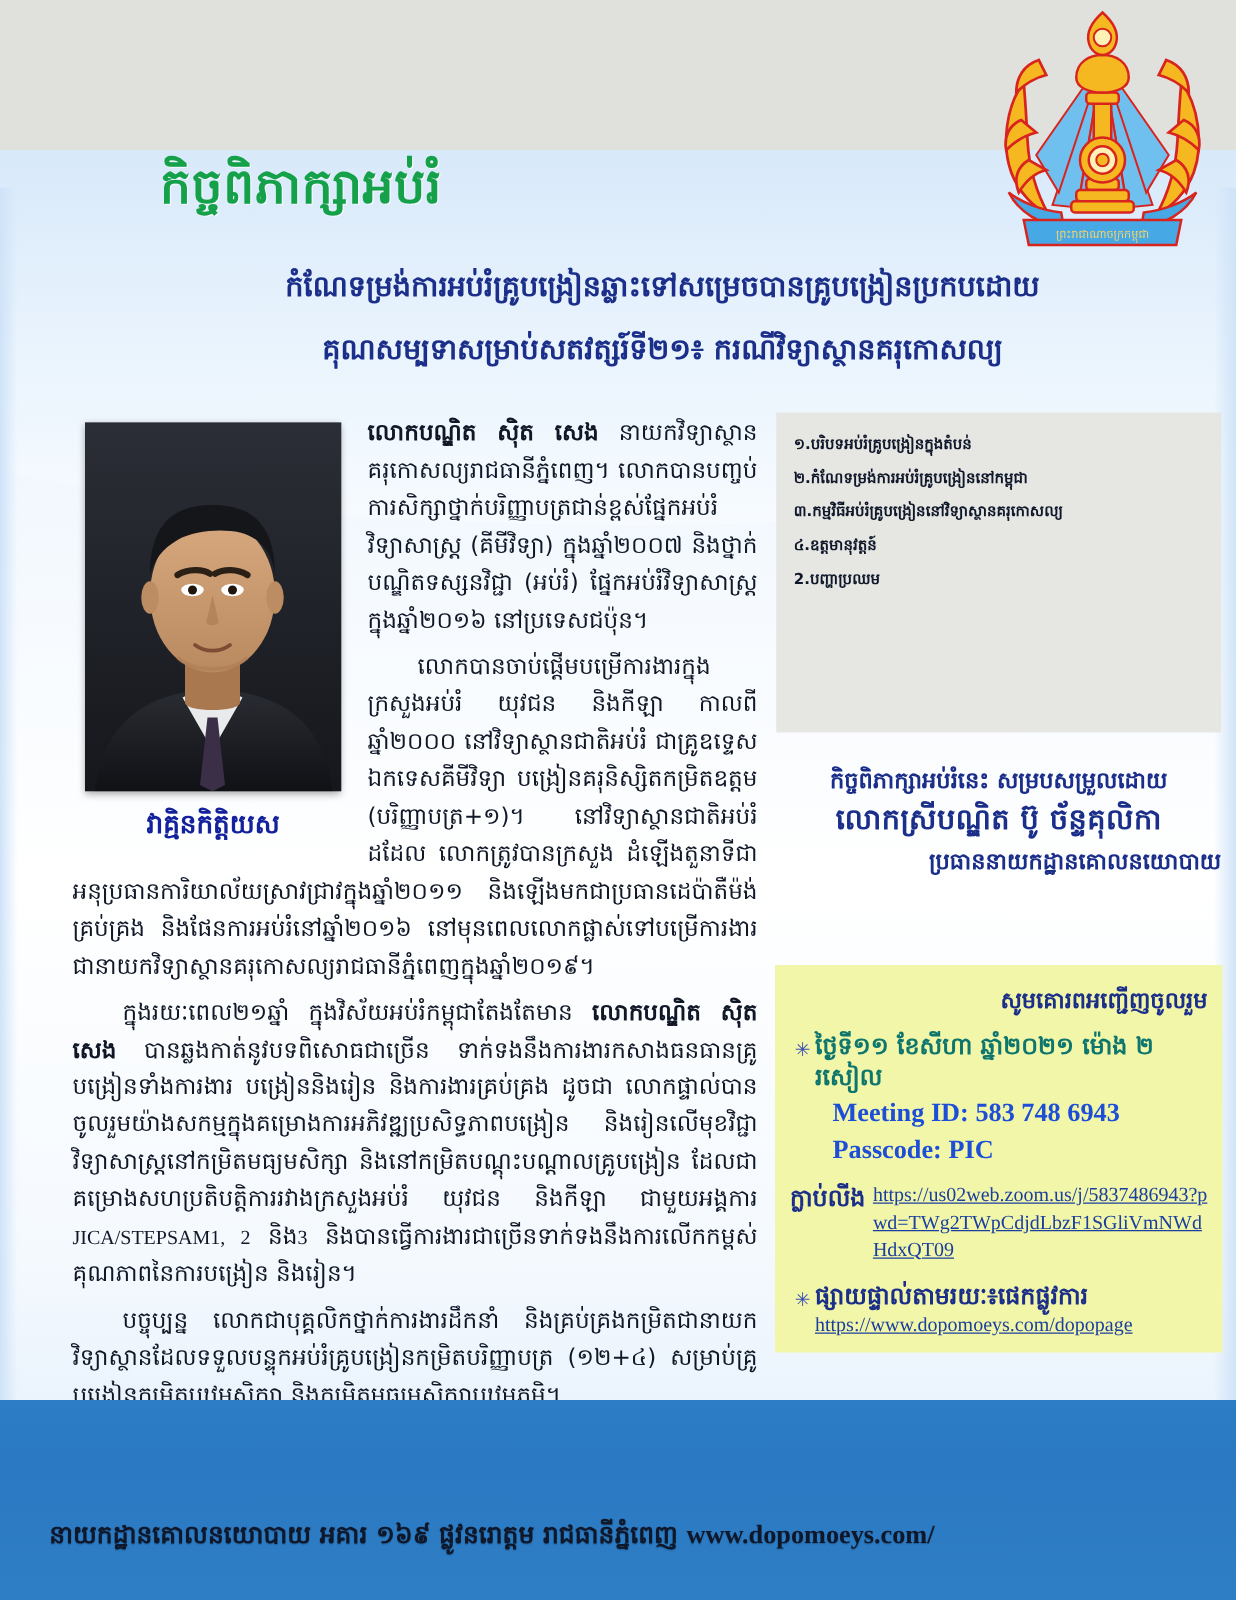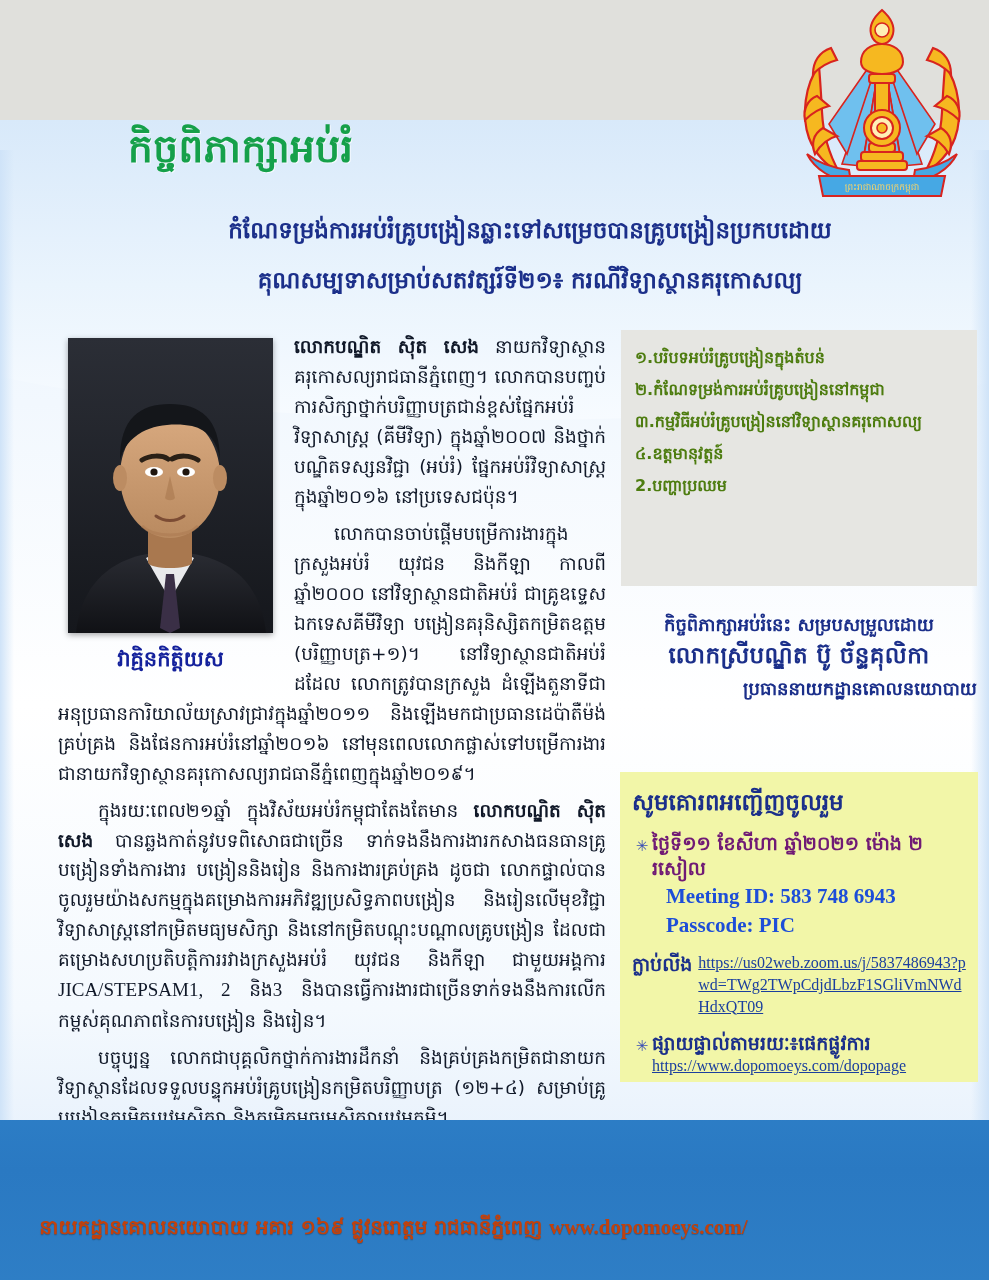--- a/index.html
+++ b/index.html
@@ -89,72 +89,72 @@
     color:#101828;font-size:18.5px;line-height:1.62;
     text-align:justify;text-justify:inter-word;
   }
   .article p{margin:0 0 7px 0;}
   .article p.indent{text-indent:40px;}
   .article b{font-weight:bold;}
   .float-photo{
     float:left;width:222px;height:330px;shape-outside:margin-box;
     margin:6px 14px 2px 0;
   }
-  .latin{font-family:"Liberation Serif",serif;font-size:19px;}
+  .latin{font-family:"Liberation Serif",serif;font-size:16px;}
 
   
   .agenda{
     position:absolute;left:621px;top:330px;width:356px;height:256px;
     background:#e6e6e2;
     padding:18px 10px 10px 14px;box-sizing:border-box;
   }
   .agenda li{
-    list-style:none;color:#4d7c0f;font-size:16px;font-weight:bold;
+    list-style:none;color:#0f172a;font-size:12px;font-weight:bold;
     margin:0 0 12px 0;line-height:1.25;
   }
   .agenda ul{margin:0;padding:0;}
 
   .moderator{
     position:absolute;left:621px;top:612px;width:356px;
     text-align:center;color:#1b2f8a;
   }
   .mod-line1{font-size:18px;font-weight:bold;line-height:1.4;}
   .mod-name{font-size:23px;font-weight:bold;margin-top:4px;letter-spacing:.4px;}
   .mod-role{font-size:18px;font-weight:bold;margin-top:3px;text-align:right;}
 
   .joinbox{
     position:absolute;left:620px;top:772px;width:358px;height:310px;
     background:#f2f6a8;
     box-sizing:border-box;padding:10px 12px 10px 12px;
   }
   .join-title{
-    text-align:left;color:#1b2f8a;font-size:23px;font-weight:bold;
+    text-align:right;color:#1b2f8a;font-size:18px;font-weight:bold;
     margin:6px 0 10px 0;
   }
   .join-row{display:flex;align-items:flex-start;margin-bottom:4px;}
   .star{color:#3a4fb5;font-size:15px;width:20px;flex:0 0 20px;padding-top:6px;text-align:center;}
   .join-body{flex:1;}
-  .join-date{color:#701a75;font-size:19px;font-weight:bold;line-height:1.3;}
+  .join-date{color:#0f766e;font-size:19px;font-weight:bold;line-height:1.3;}
   .join-kv{
     color:#1d4ed8;font-size:21px;font-weight:bold;
     font-family:"Liberation Serif",serif;margin-top:4px;padding-left:14px;
   }
   .join-link-row{display:flex;align-items:flex-start;margin-top:14px;}
   .link-label{color:#1b2f8a;font-size:19px;font-weight:bold;flex:0 0 auto;padding-right:6px;}
   .link-url{
     font-family:"Liberation Serif",serif;font-size:16px;color:#1b3f9e;
     text-decoration:underline;word-break:break-all;line-height:1.35;flex:1;
   }
   .fb-label{color:#1b2f8a;font-size:19px;font-weight:bold;line-height:1.3;}
   .fb-url{font-family:"Liberation Serif",serif;font-size:16px;color:#1b3f9e;margin-top:2px;}
 
   
   .footer-text{
     position:absolute;left:0;bottom:36px;width:787px;text-align:center;
-    color:#c2410c;font-size:20px;font-weight:bold;
+    color:#0f172a;font-size:20px;font-weight:bold;
     text-shadow:0 1px 1px rgba(0,0,0,.25);
   }
   .footer-text .site{font-family:"Liberation Serif",serif;font-size:21px;}
 </style>
 </head>
 <body>
 
 <div id="poster">
 
   <div class="bg-sky"></div>

